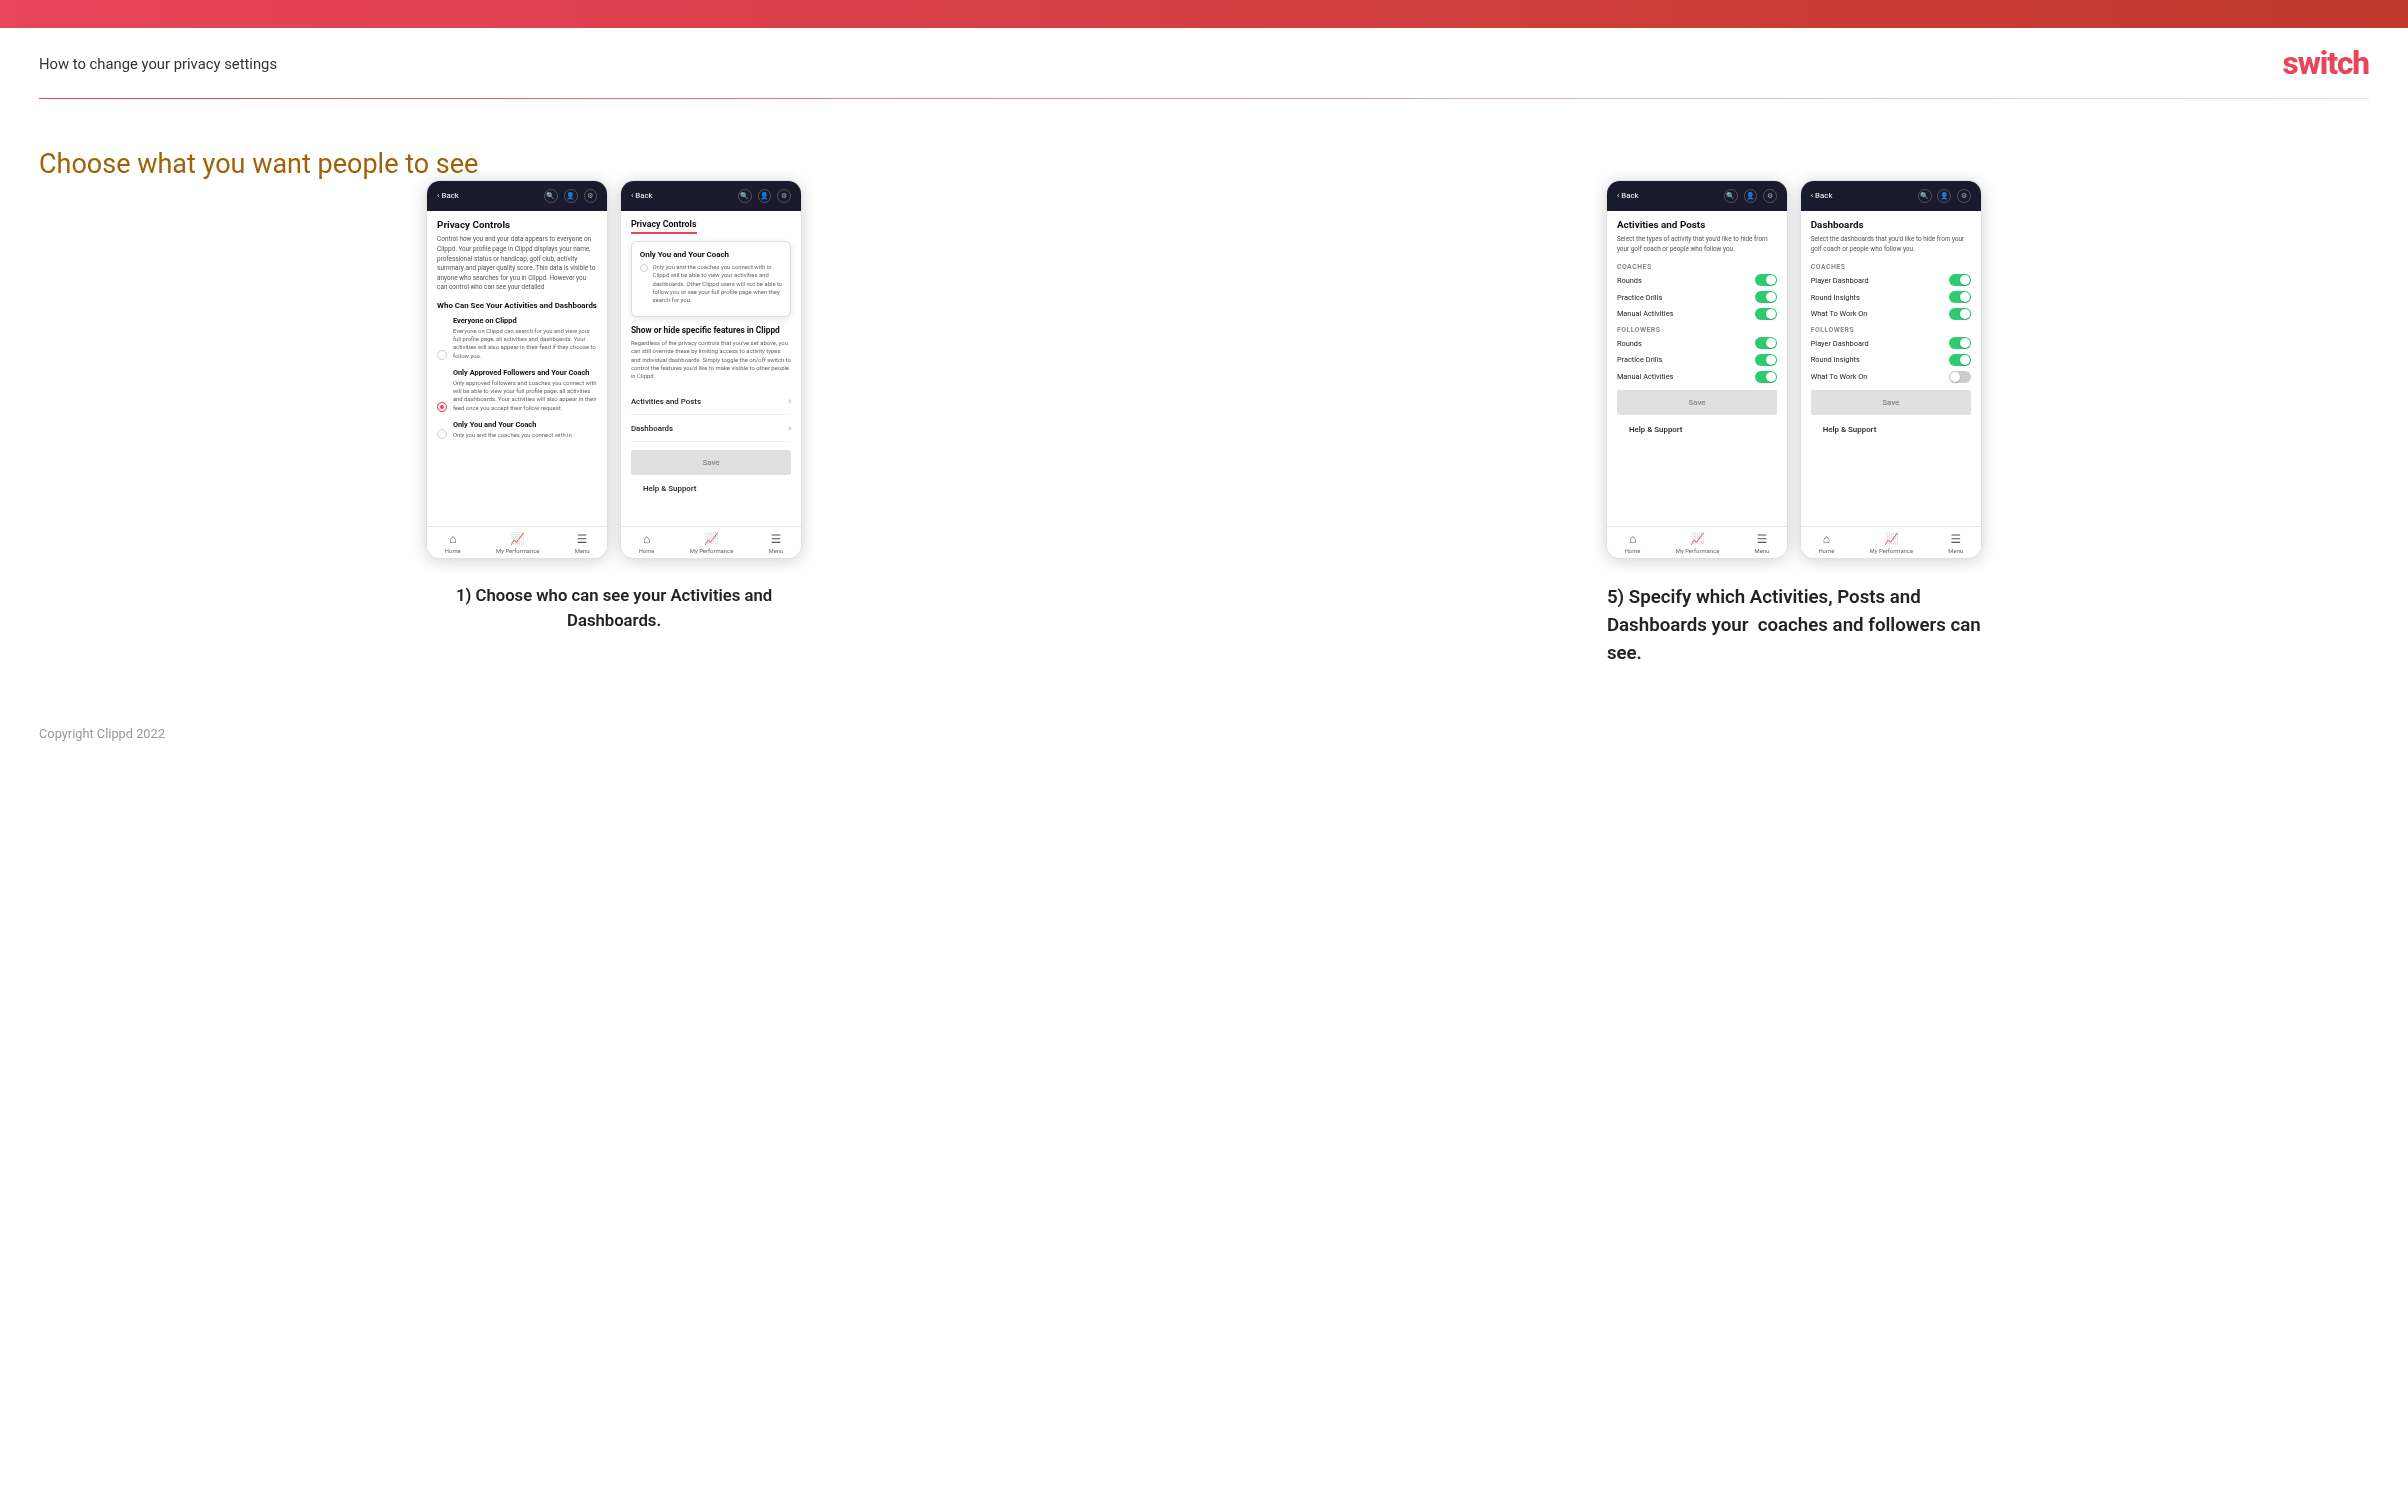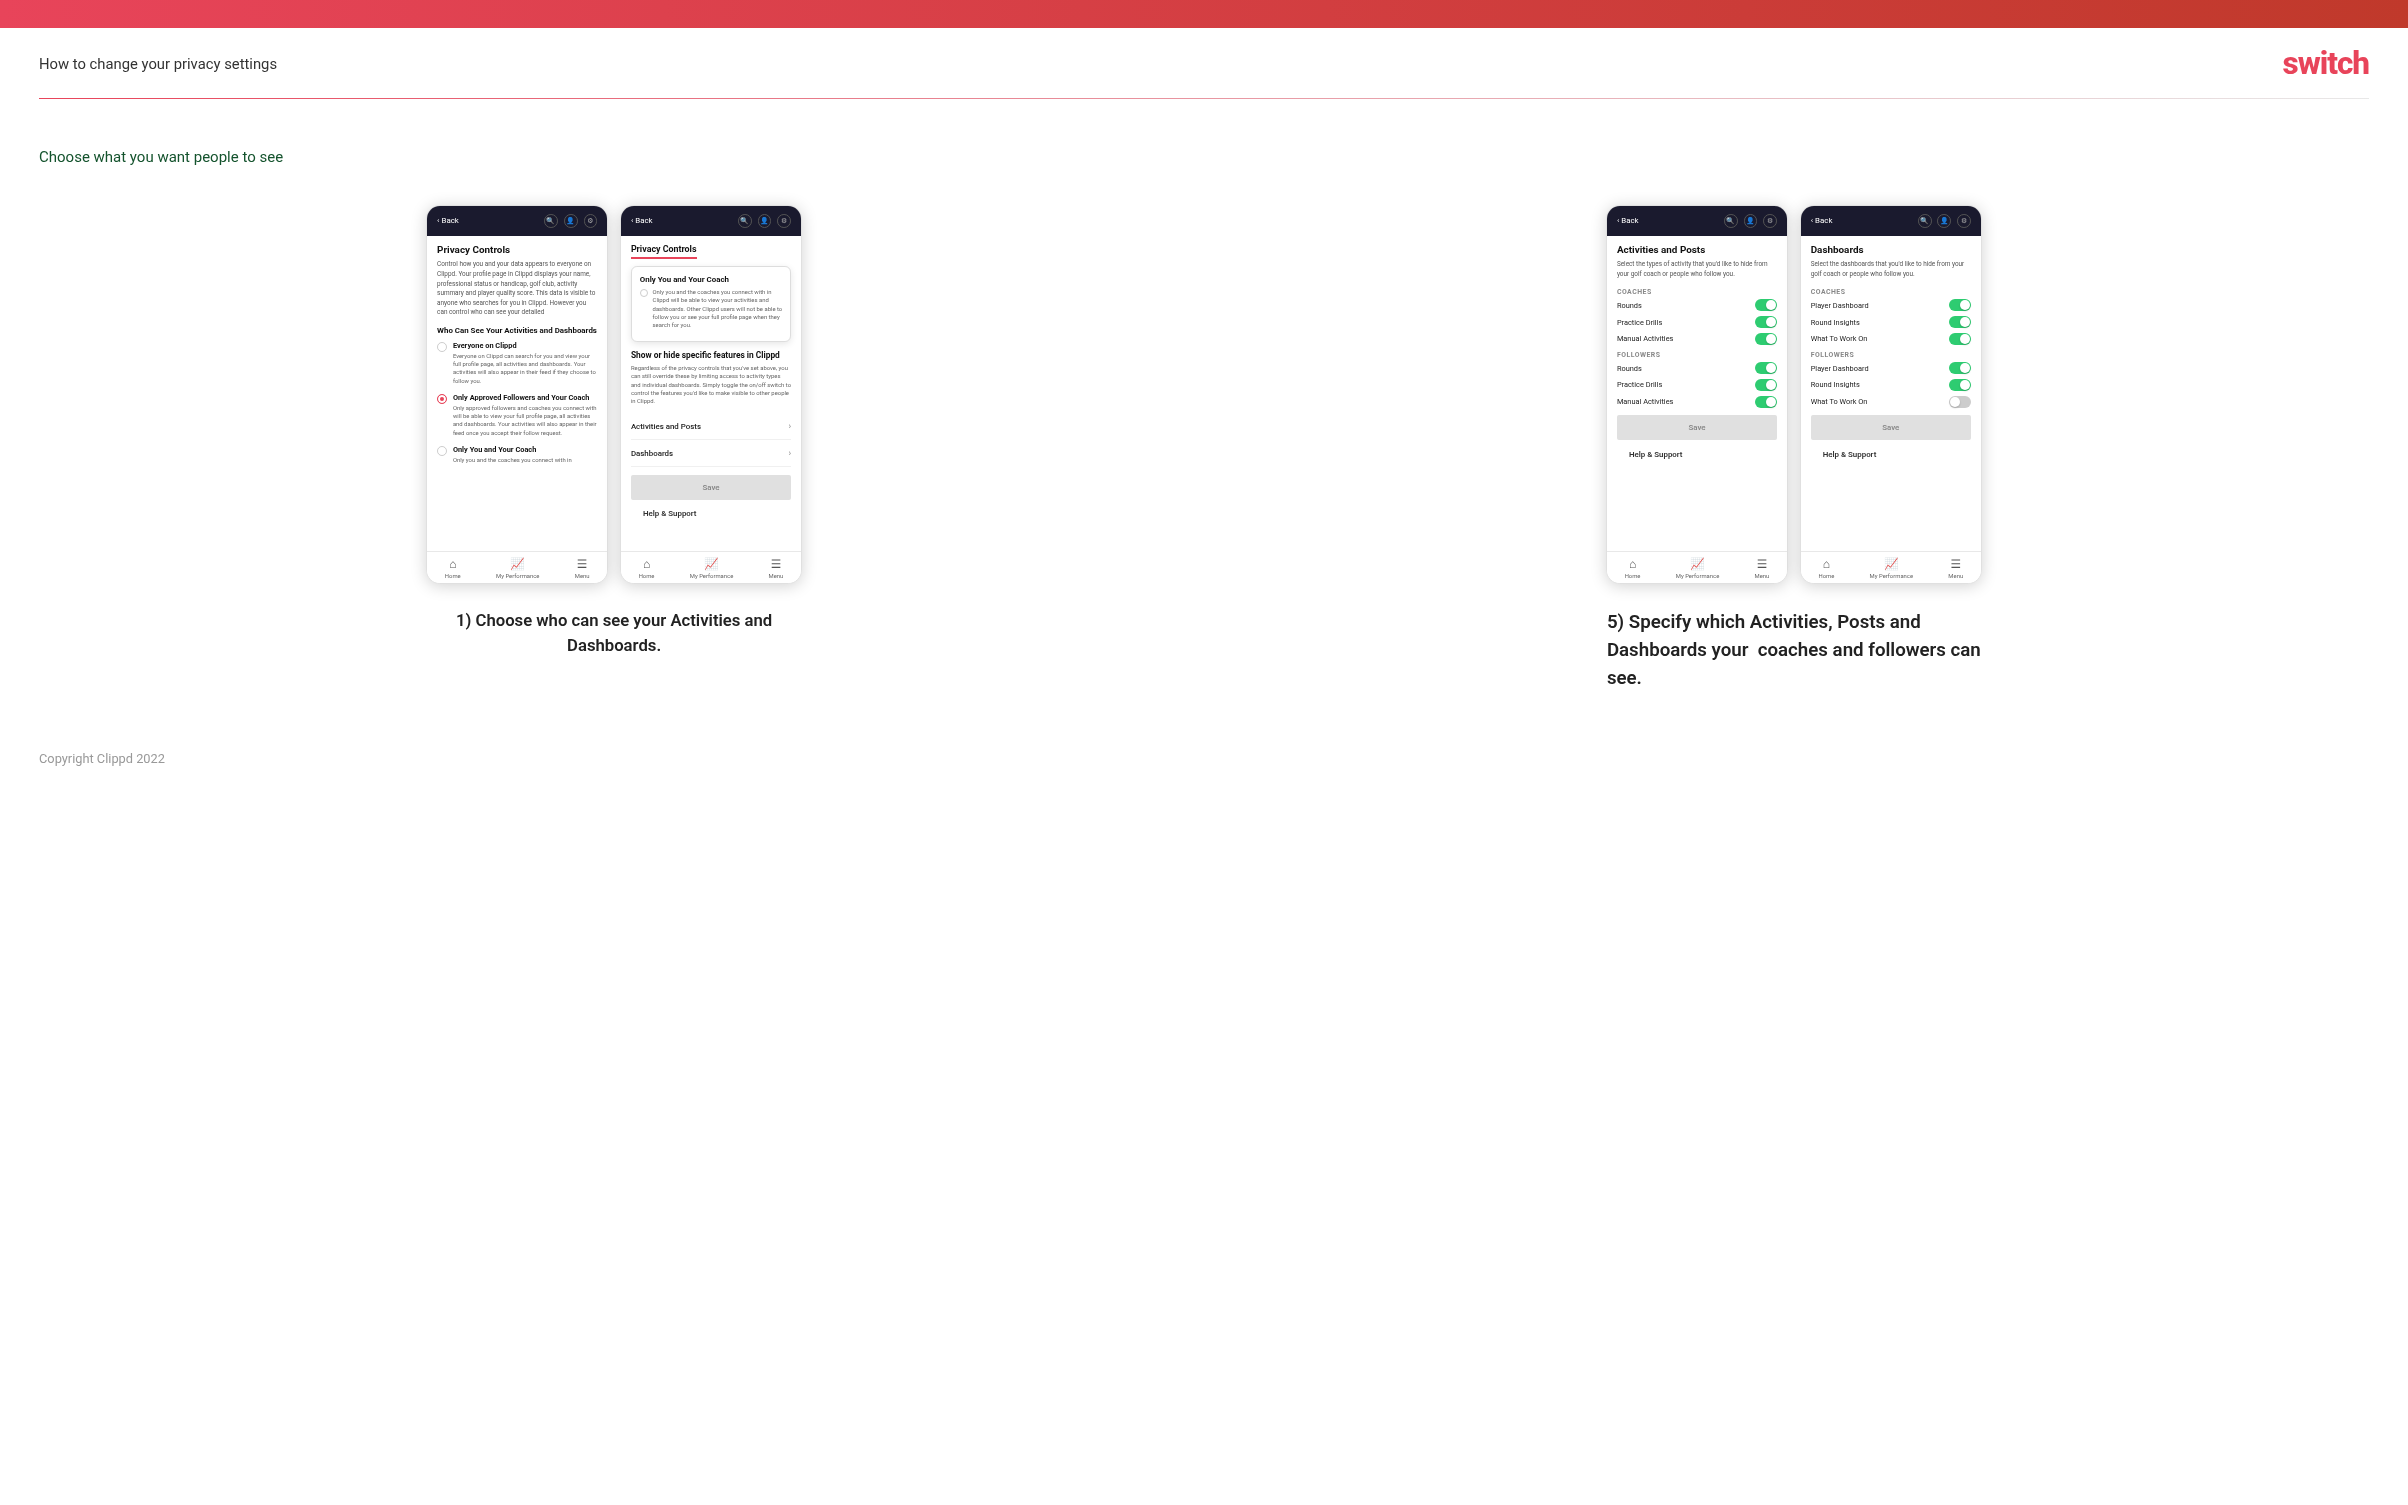--- a/index.html
+++ b/index.html
@@ -44,23 +44,22 @@
       padding: 49px 39px 39px 39px;
     }
 
     .page-title {
       font-size: 29.6px;
       font-weight: 800;
       color: #111;
       margin-bottom: 7.9px;
     }
     .page-subtitle {
-      font-size: 15px;
-      color: #14532d;
-      margin-bottom: 39px;
+      font-size: 27px;
+      color: #a16207;
     }
 
     
     .screenshots-row {
       display: flex;
       gap: 29.6px;
       align-items: flex-start;
     }
 
     .screenshot-group {
@@ -150,21 +149,21 @@
       margin-bottom: 7.9px;
     }
     .section-heading {
       font-size: 7.9px;
       font-weight: 700;
       color: #111;
       margin-bottom: 5.9px;
     }
     .radio-option {
       display: flex;
-      align-items: flex-start;
+      align-items: flex-end;
       gap: 5.9px;
       margin-bottom: 7.9px;
     }
     .radio-circle {
       width: 9.9px;
       height: 9.9px;
       border-radius: 50%;
       border: 1.5px solid #ccc;
       flex-shrink: 0;
       margin-top: 1px;

